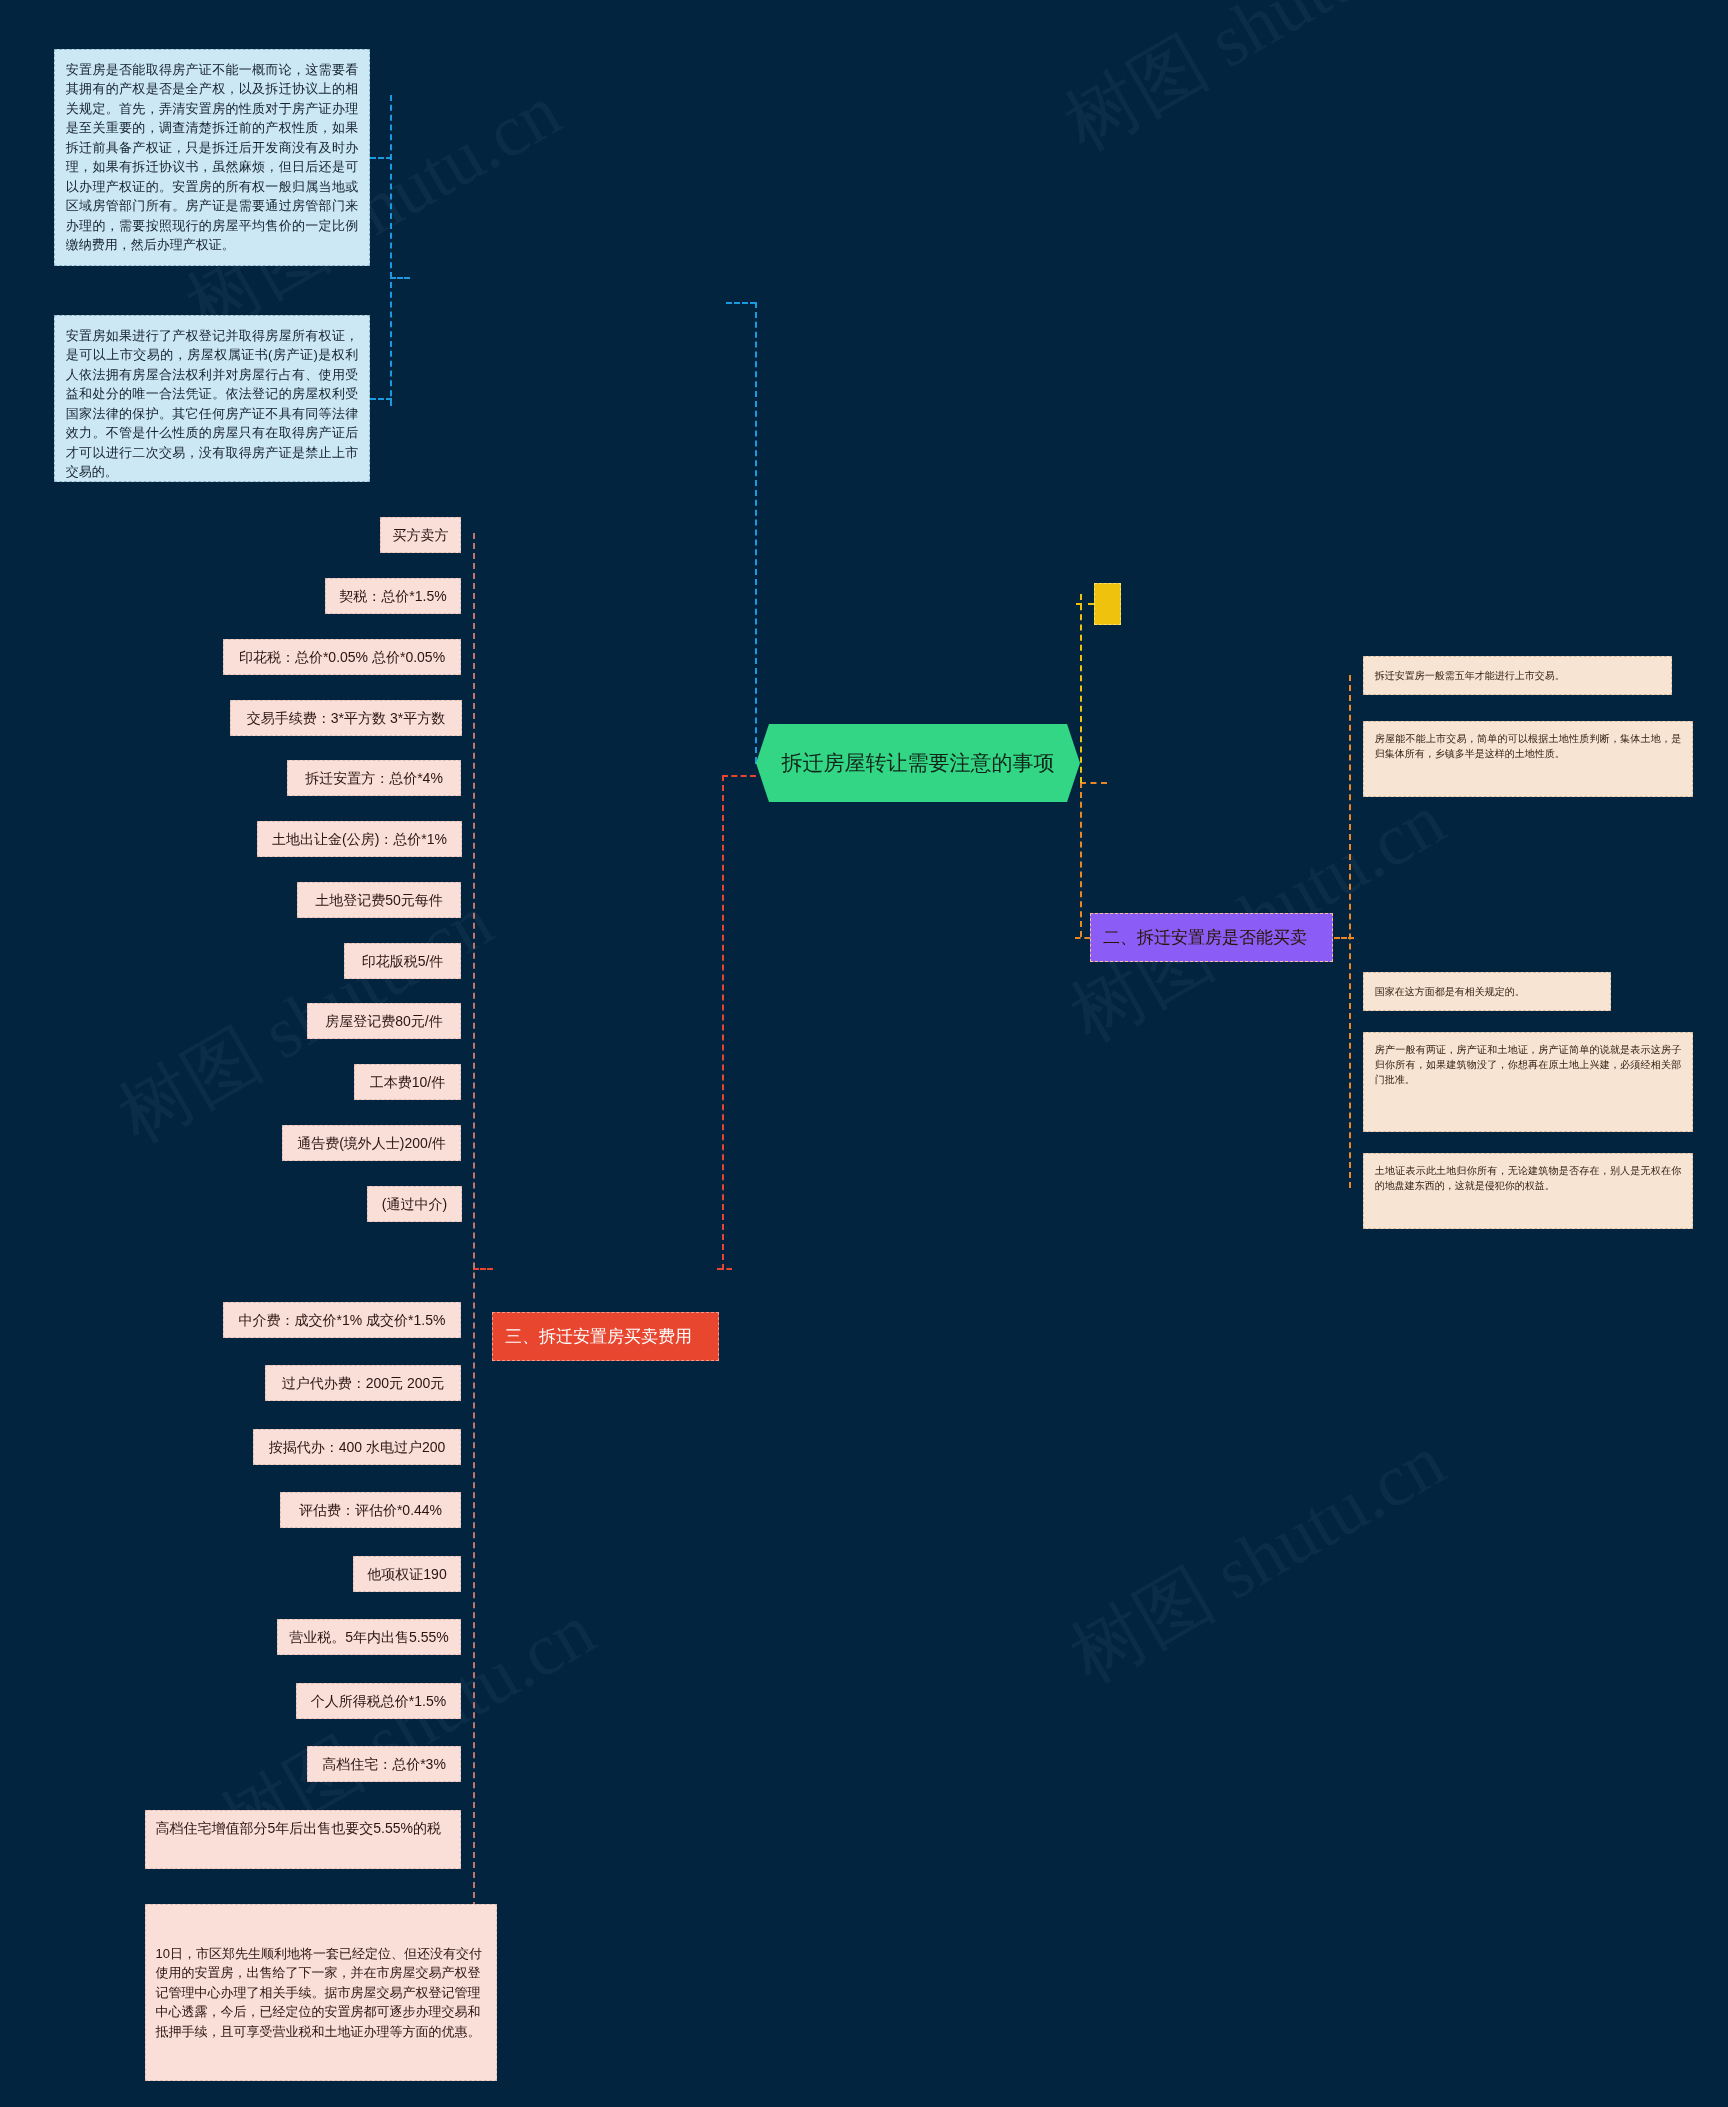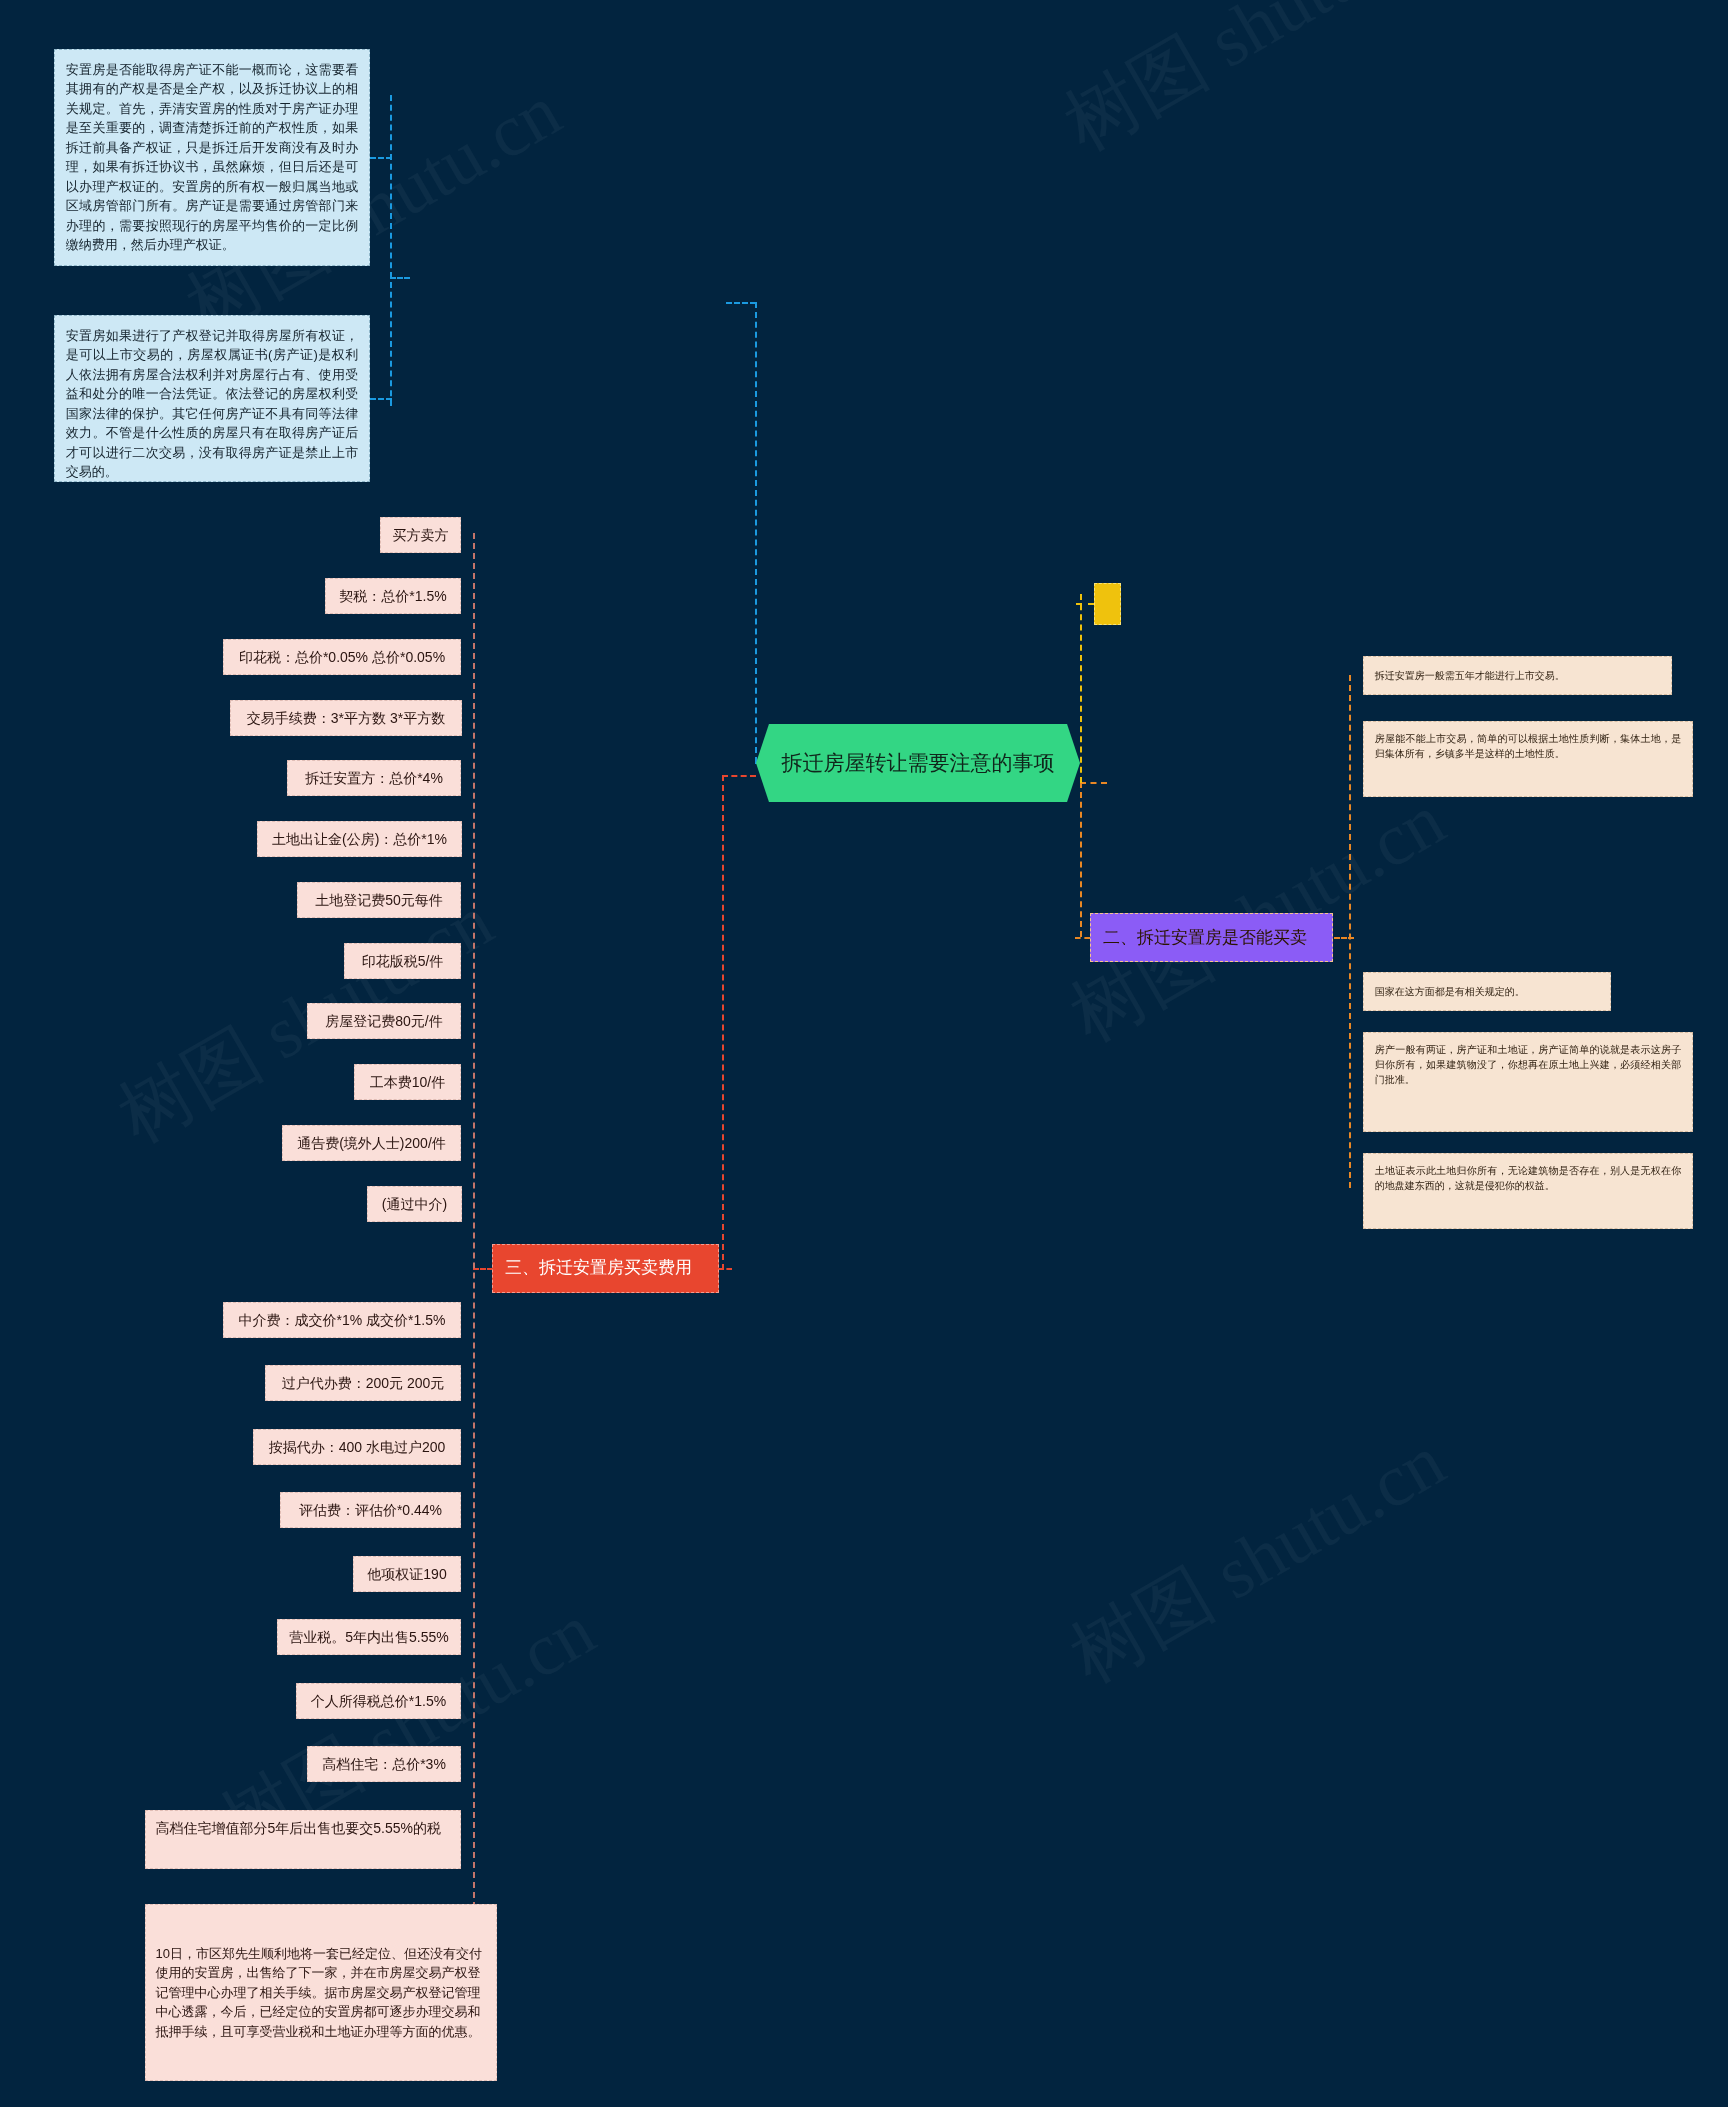--- a/index.html
+++ b/index.html
@@ -145,21 +145,21 @@
   <div class="node card-cream" style="left:1363px;top:972px;width:248px;height:39px;">
     <span>国家在这方面都是有相关规定的。</span>
   </div>
   <div class="node card-cream" style="left:1363px;top:1032px;width:330px;height:100px;align-items:flex-start;">
     <span>房产一般有两证，房产证和土地证，房产证简单的说就是表示这房子归你所有，如果建筑物没了，你想再在原土地上兴建，必须经相关部门批准。</span>
   </div>
   <div class="node card-cream" style="left:1363px;top:1153px;width:330px;height:76px;align-items:flex-start;">
     <span>土地证表示此土地归你所有，无论建筑物是否存在，别人是无权在你的地盘建东西的，这就是侵犯你的权益。</span>
   </div>
 
-  <div class="node hdr hdr-red" style="left:492px;top:1244px;width:227px;height:49px;font-family:Liberation Mono, monospace;">
+  <div class="node hdr hdr-red" style="left:492px;top:1312px;width:227px;height:49px;">
     <span>三、拆迁安置房买卖费用</span>
   </div>
 
   <div class="node chip-pink" style="left:380px;top:517px;width:81px;height:36px;">
     <span>买方卖方</span>
     </div>
 
   <div class="node chip-pink" style="left:325px;top:578px;width:136px;height:36px;">
     <span>契税：总价*1.5%</span>
     </div>

